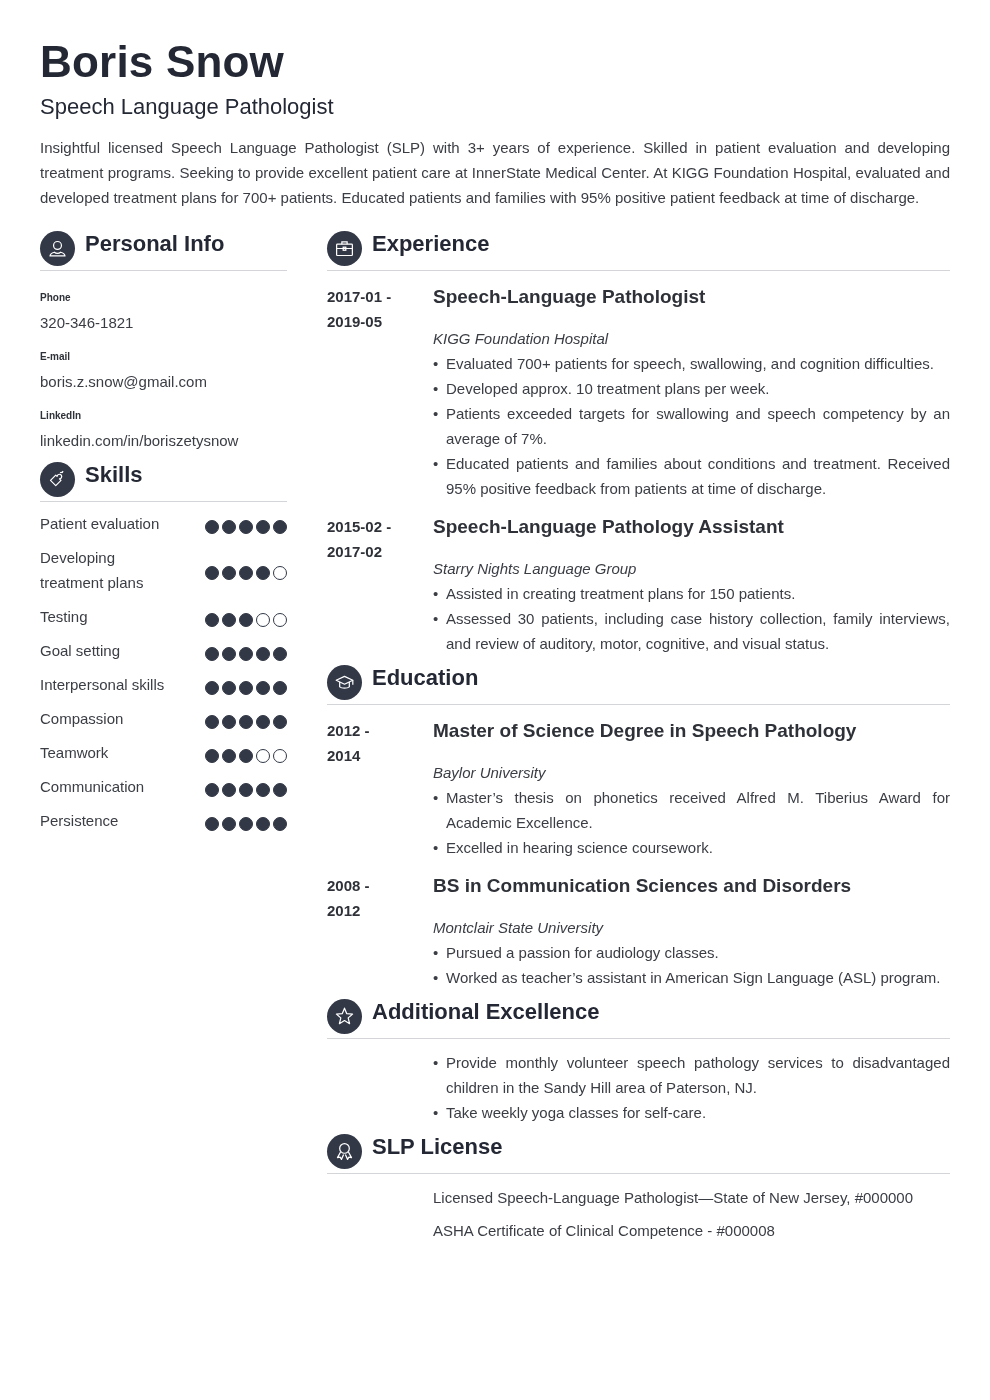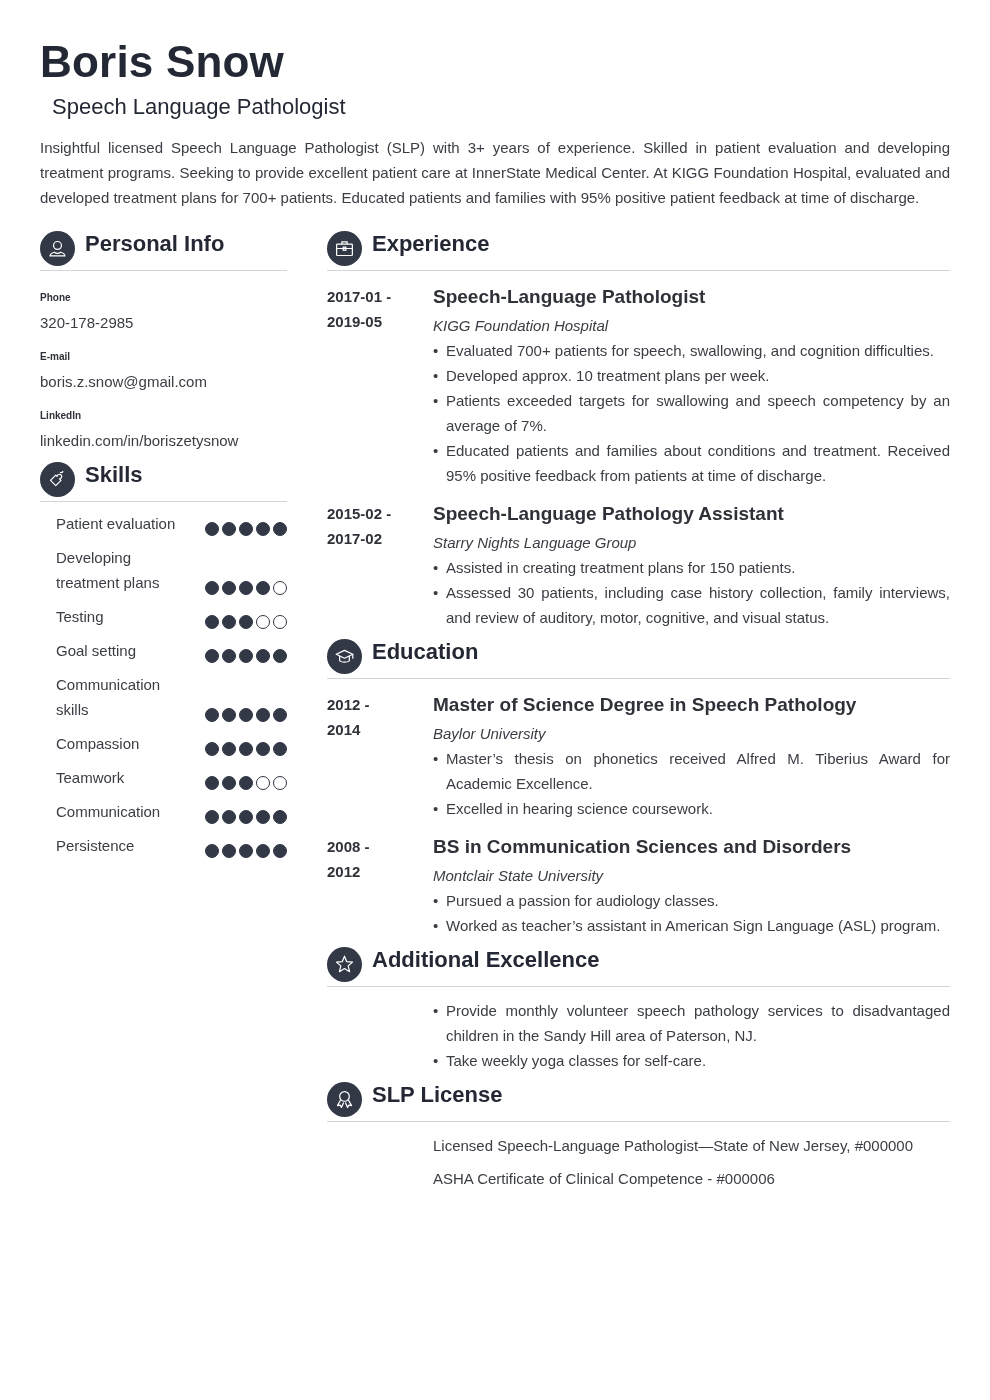--- a/index.html
+++ b/index.html
@@ -1,48 +1,48 @@
 <!DOCTYPE html>
 <html><head>
 <meta charset="utf-8">
 <style>
   * { box-sizing: border-box; margin: 0; padding: 0; }
   html, body { width: 990px; height: 1400px; background: #ffffff; }
   body { font-family: "Liberation Sans", sans-serif; color: #2e3138; position: relative; overflow: hidden; }
 
   .name { position: absolute; left: 40px; top: 36px; font-size: 44px; font-weight: 700; color: #232834; letter-spacing: 0.2px; line-height: 52px; text-align: center; }
-  .job-title { position: absolute; left: 52px; top: 93px; font-size: 22px; color: #232834; line-height: 28px; }
+  .job-title { position: absolute; left: 40px; top: 93px; font-size: 22px; color: #232834; line-height: 28px; }
   .summary { position: absolute; left: 40px; top: 135px; width: 910px; font-size: 15px; line-height: 25px; color: #3a3d44; text-align: justify; }
 
   .col-left { position: absolute; left: 40px; top: 231px; width: 247px; }
   .col-right { position: absolute; left: 327px; top: 231px; width: 623px; }
 
   .sec-head { display: flex; align-items: flex-start; height: 35px; }
   .sec-icon { width: 35px; height: 35px; border-radius: 50%; background: #323846; display: flex; align-items: center; justify-content: center; flex: 0 0 35px; }
   .sec-icon svg { width: 21px; height: 21px; }
   .sec-title { margin-left: 10px; font-size: 22px; font-weight: 700; color: #232834; }
   .sec-rule { height: 1px; background: #d3d5d9; margin-top: 4px; }
 
   .info-label { font-size: 10px; font-weight: 700; color: #2e3138; line-height: 25px; }
   .info-value { font-size: 15px; color: #3a3d44; line-height: 25px; }
   .info-block { margin-top: 9px; }
   .info-block:first-child { margin-top: 14px; }
 
   .skills-list { margin-top: 9px; }
-  .skill-row { display: flex; justify-content: space-between; align-items: flex-end; margin-bottom: 9px; margin-left: 16px; }
+  .skill-row { display: flex; justify-content: space-between; align-items: center; margin-bottom: 9px; }
   .skill-name { font-size: 15px; line-height: 25px; color: #3a3d44; width: 140px; }
   .skill-dots { display: flex; gap: 3px; padding-top: 6px; }
   .dot { width: 14px; height: 14px; border-radius: 50%; border: 1px solid #323846; background: #323846; }
   .dot.empty { background: #ffffff; }
 
   .entry { display: flex; margin-top: 13px; }
   .entry-date { width: 106px; flex: 0 0 106px; font-size: 15px; font-weight: 700; line-height: 25px; color: #2e3138; }
   .entry-body { flex: 1; }
   .entry-title { font-size: 19px; font-weight: 700; color: #2e3138; line-height: 27px; margin-top: -1px; }
-  .entry-org { font-size: 15px; font-style: italic; line-height: 25px; color: #3a3d44; margin-top: 3px; }
+  .entry-org { font-size: 15px; font-style: italic; line-height: 25px; color: #3a3d44; margin-top: 16px; }
   .bullets { list-style: none; }
   .bullets li { position: relative; padding-left: 13px; font-size: 15px; line-height: 25px; color: #3a3d44; text-align: justify; }
   .bullets li::before { content: "•"; position: absolute; left: 0; top: 0; }
   .no-date { padding-left: 106px; }
   .plain-line { font-size: 15px; line-height: 25px; color: #3a3d44; margin-bottom: 8px; }
 </style>
 </head>
 <body>
 
 <div>
@@ -59,21 +59,21 @@
             <circle cx="12" cy="8.5" r="4.5"></circle>
             <path d="M3.5 20.5c0-2.5 2.5-3.5 5-4.2 1 .9 2.2 1.2 3.5 1.2s2.5-.3 3.5-1.2c2.5.7 5 1.7 5 4.2z"></path>
           </svg>
       </span>
       <h2 class="sec-title">Personal Info</h2>
     </div>
     <div class="sec-rule"></div>
     <div>
       <div class="info-block">
         <div class="info-label">Phone</div>
-        <div class="info-value">320-178-2985</div>
+        <div class="info-value">320-346-1821</div>
       </div>
       <div class="info-block">
         <div class="info-label">E-mail</div>
         <div class="info-value">boris.z.snow@gmail.com</div>
       </div>
       <div class="info-block">
         <div class="info-label">LinkedIn</div>
         <div class="info-value">linkedin.com/in/boriszetysnow</div>
       </div>
     </div>
@@ -125,21 +125,21 @@
           <div class="skill-name">Goal setting</div>
           <div class="skill-dots">
             <span class="dot"></span>
             <span class="dot"></span>
             <span class="dot"></span>
             <span class="dot"></span>
             <span class="dot"></span>
           </div>
         </div>
         <div class="skill-row">
-          <div class="skill-name">Communication skills</div>
+          <div class="skill-name">Interpersonal skills</div>
           <div class="skill-dots">
             <span class="dot"></span>
             <span class="dot"></span>
             <span class="dot"></span>
             <span class="dot"></span>
             <span class="dot"></span>
           </div>
         </div>
         <div class="skill-row">
           <div class="skill-name">Compassion</div>
@@ -297,16 +297,16 @@
         <svg viewBox="0 0 24 24" fill="none" stroke="#ffffff" stroke-width="1.4" stroke-linejoin="round">
             <circle cx="12" cy="8.5" r="5.5"></circle>
             <path d="M7.5 12.5L4 19l3-.5 1.5 2.5 2.5-5.5M16.5 12.5L20 19l-3-.5-1.5 2.5-2.5-5.5"></path>
           </svg>
       </span>
       <h2 class="sec-title">SLP License</h2>
     </div>
     <div class="sec-rule"></div>
     <div class="no-date" style="margin-top:11px;">
       <div class="plain-line">Licensed Speech-Language Pathologist—State of New Jersey, #000000</div>
-      <div class="plain-line">ASHA Certificate of Clinical Competence - #000006</div>
+      <div class="plain-line">ASHA Certificate of Clinical Competence - #000008</div>
     </div>
   </section>
 </div>
 
 </body></html>

